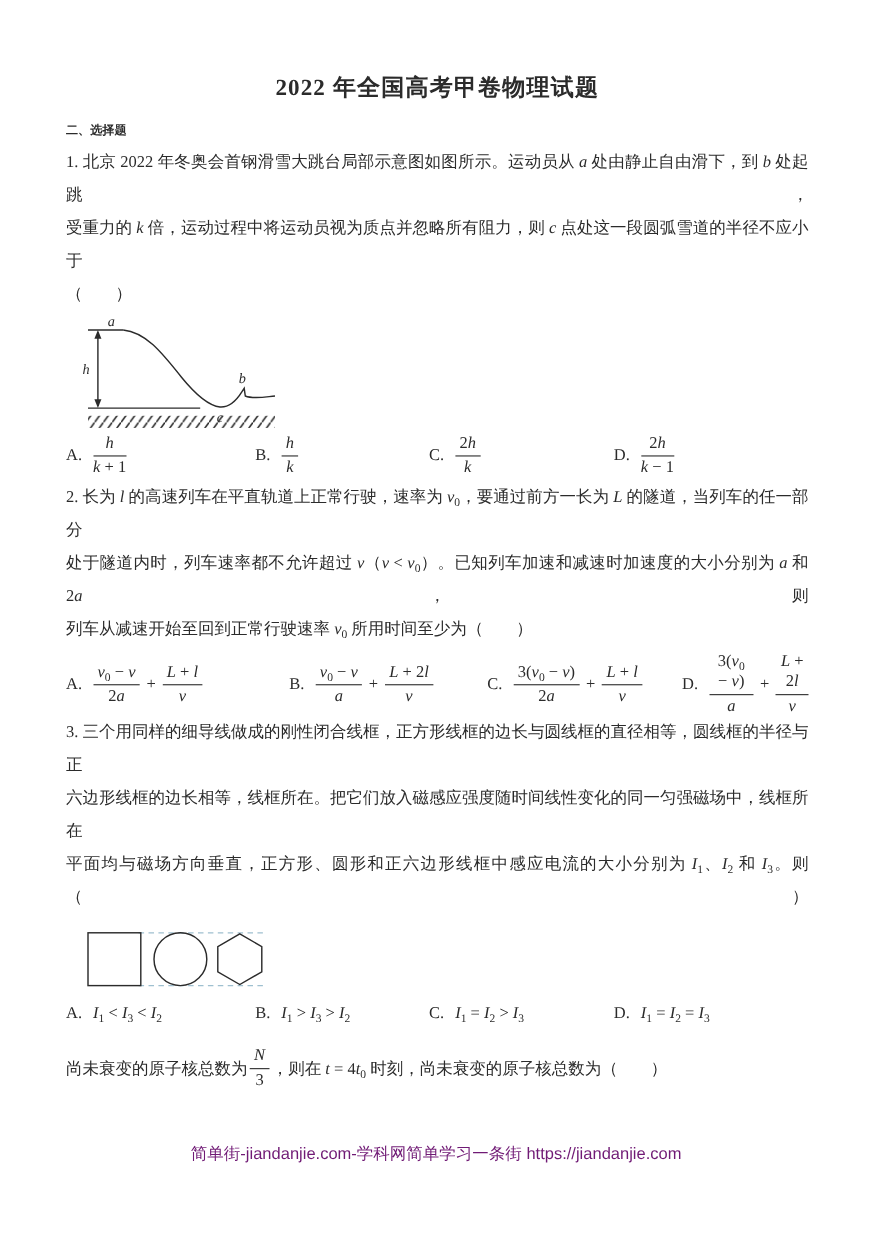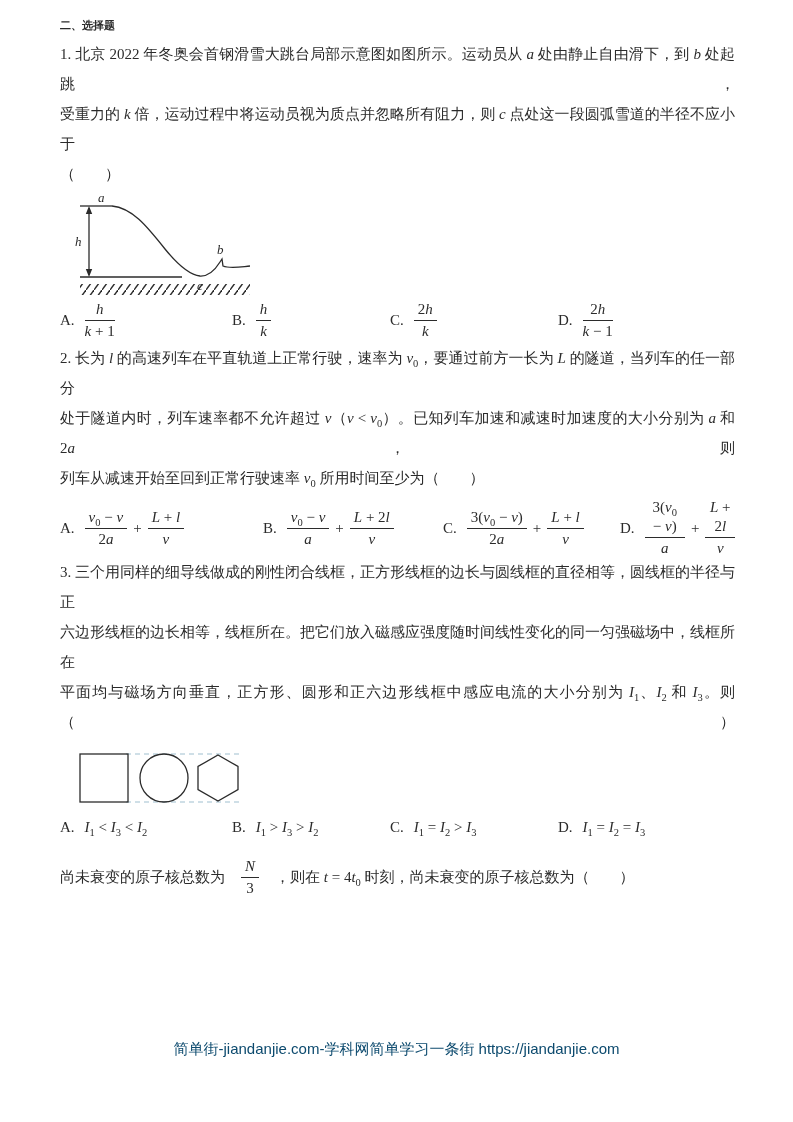--- a/index.html
+++ b/index.html
@@ -59,35 +59,36 @@
   .olabel { flex:none; }
   .frac { display:inline-block; text-align:center; vertical-align:middle; }
   .frac .num { display:block; border-bottom:1.2px solid #2b2b2b; padding:0 4px 1px; line-height:19px; }
   .frac .den { display:block; padding-top:1px; line-height:19px; }
   .cfrac { display:inline-flex; align-items:center; gap:5px; }
   .plus { padding:0 1px; }
 
   
   .fline {
     display:flex; align-items:center; height:46px;
-    font-size:15px; gap:16px;
+    font-size:15px; gap:2px;
   }
 
   .footer {
     position:absolute; left:0; right:0; top:1040px;
     text-align:center;
     font-family:"Liberation Sans","DejaVu Sans",sans-serif;
-    font-size:15px; color:#0c4a6e;
+    font-size:15px; color:#701a75;
   }
 </style>
 </head>
 <body>
 
 <div class="page">
 
+  <h1 class="title">2022 年全国高考甲卷物理试题</h1>
   <h2 class="section-heading">二、选择题</h2>
 
   <section class="q q1">
     <div class="tline">1. 北京 2022 年冬奥会首钢滑雪大跳台局部示意图如图所示。运动员从 <span class="v">a</span> 处由静止自由滑下，到 <span class="v">b</span> 处起跳，</div>
     <div class="tline">受重力的 <span class="v">k</span> 倍，运动过程中将运动员视为质点并忽略所有阻力，则 <span class="v">c</span> 点处这一段圆弧雪道的半径不应小于</div>
     <div class="tlast">（　　）</div>
 
     <svg class="fig1" width="190" height="104" viewBox="0 0 190 104">
       <defs>
         <pattern id="hatchp" patternUnits="userSpaceOnUse" width="8" height="11">

